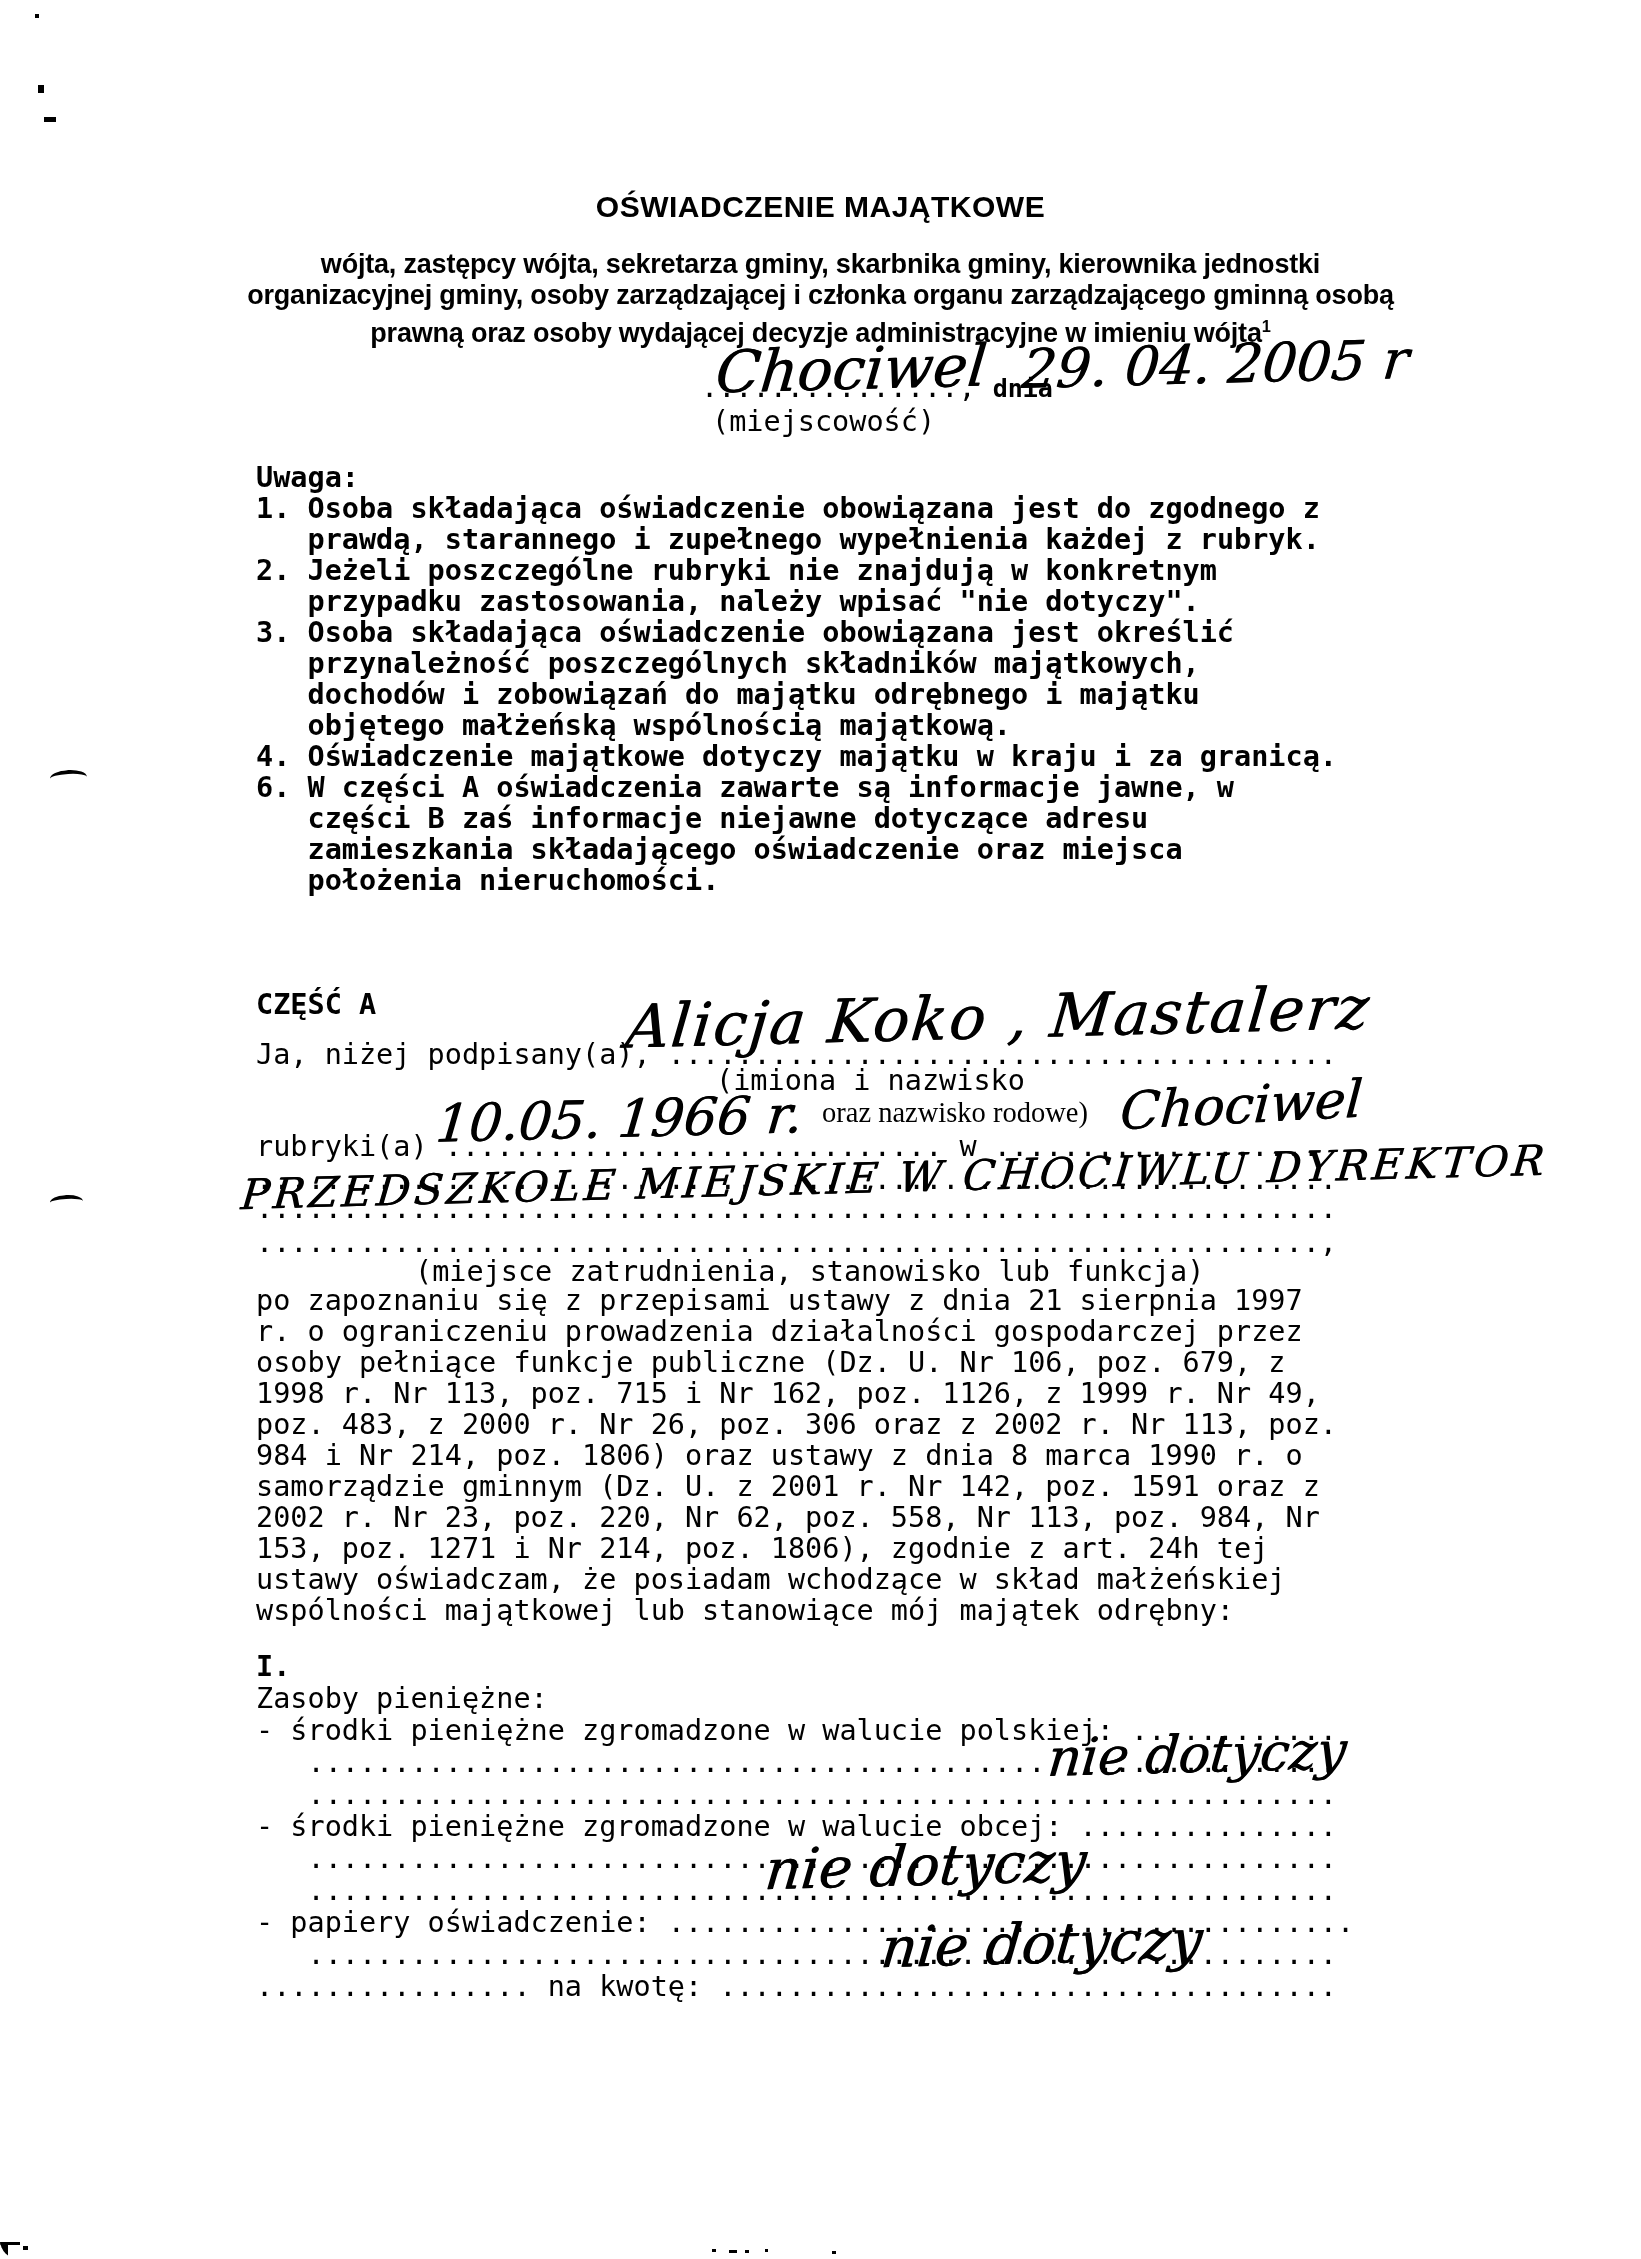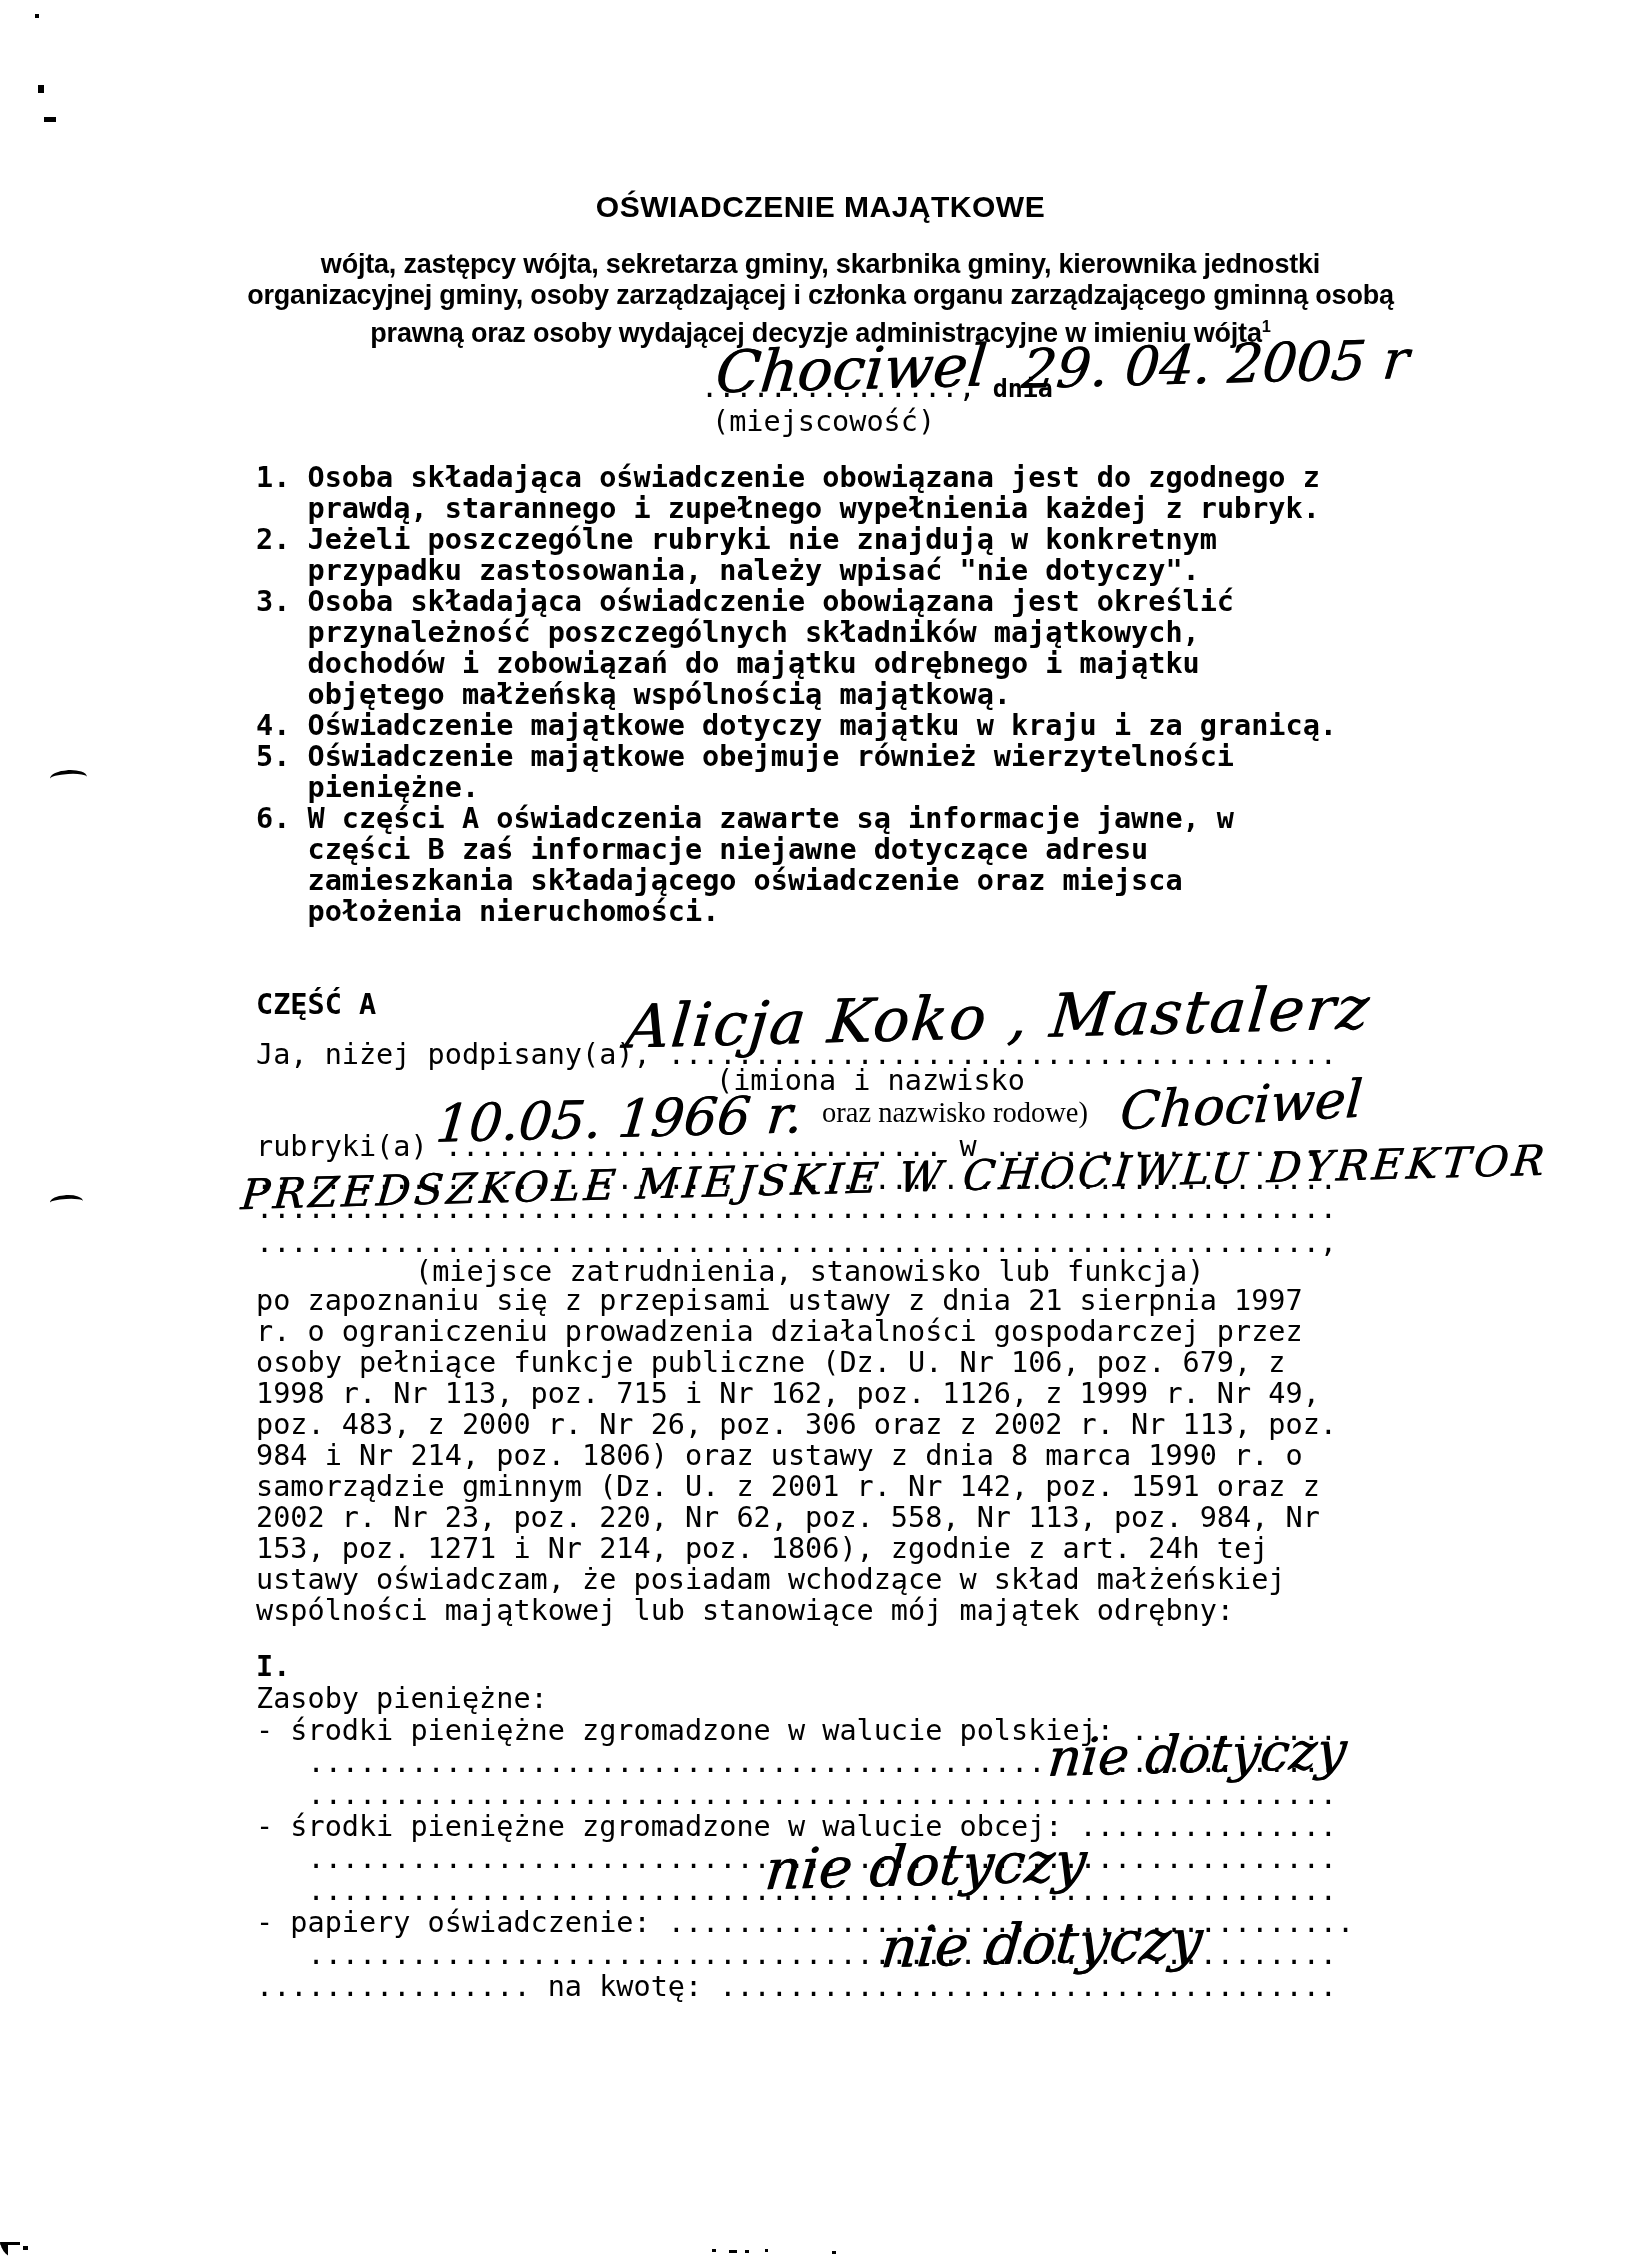--- a/index.html
+++ b/index.html
@@ -52,31 +52,30 @@
     <div>organizacyjnej gminy, osoby zarządzającej i członka organu zarządzającego gminną osobą</div>
     <div><span>prawną oraz osoby wydającej decyzje administracyjne w imieniu wójta</span><sup>1</sup></div>
   </div>
 
   <div class="mline" style="left:701px;top:372px;"><span>...............,</span> <span class="smallb">dnia</span></div>
   <div class="hw" style="left:716px;top:340px;font-size:58px;">Chociwel</div>
   <div class="hw" style="left:1022px;top:338px;font-size:54px;">29. 04. 2005 r</div>
   <div class="mline" style="left:712px;top:406px;">(miejscowość)</div>
 
   <div class="uwaga">
+    <div>Uwaga:</div>
     <div>1. Osoba składająca oświadczenie obowiązana jest do zgodnego z
    prawdą, starannego i zupełnego wypełnienia każdej z rubryk.</div>
     <div>2. Jeżeli poszczególne rubryki nie znajdują w konkretnym
    przypadku zastosowania, należy wpisać "nie dotyczy".</div>
     <div>3. Osoba składająca oświadczenie obowiązana jest określić
    przynależność poszczególnych składników majątkowych,
    dochodów i zobowiązań do majątku odrębnego i majątku
    objętego małżeńską wspólnością majątkową.</div>
     <div>4. Oświadczenie majątkowe dotyczy majątku w kraju i za granicą.</div>
-    <div>5. Oświadczenie majątkowe obejmuje również wierzytelności
-   pieniężne.</div>
     <div>6. W części A oświadczenia zawarte są informacje jawne, w
    części B zaś informacje niejawne dotyczące adresu
    zamieszkania składającego oświadczenie oraz miejsca
    położenia nieruchomości.</div>
   </div>
 
   <div class="mline b" style="left:256px;top:989px;">CZĘŚĆ A</div>
   <div class="mline" style="left:256px;top:1039px;text-align:right;">Ja, niżej podpisany(a), .......................................</div>
   <div class="hw" style="left:626px;top:987px;font-size:60px;letter-spacing:1.9px;">Alicja Koko , Mastalerz</div>
   <div class="mline" style="left:716px;top:1065px;">(imiona i nazwisko</div>

